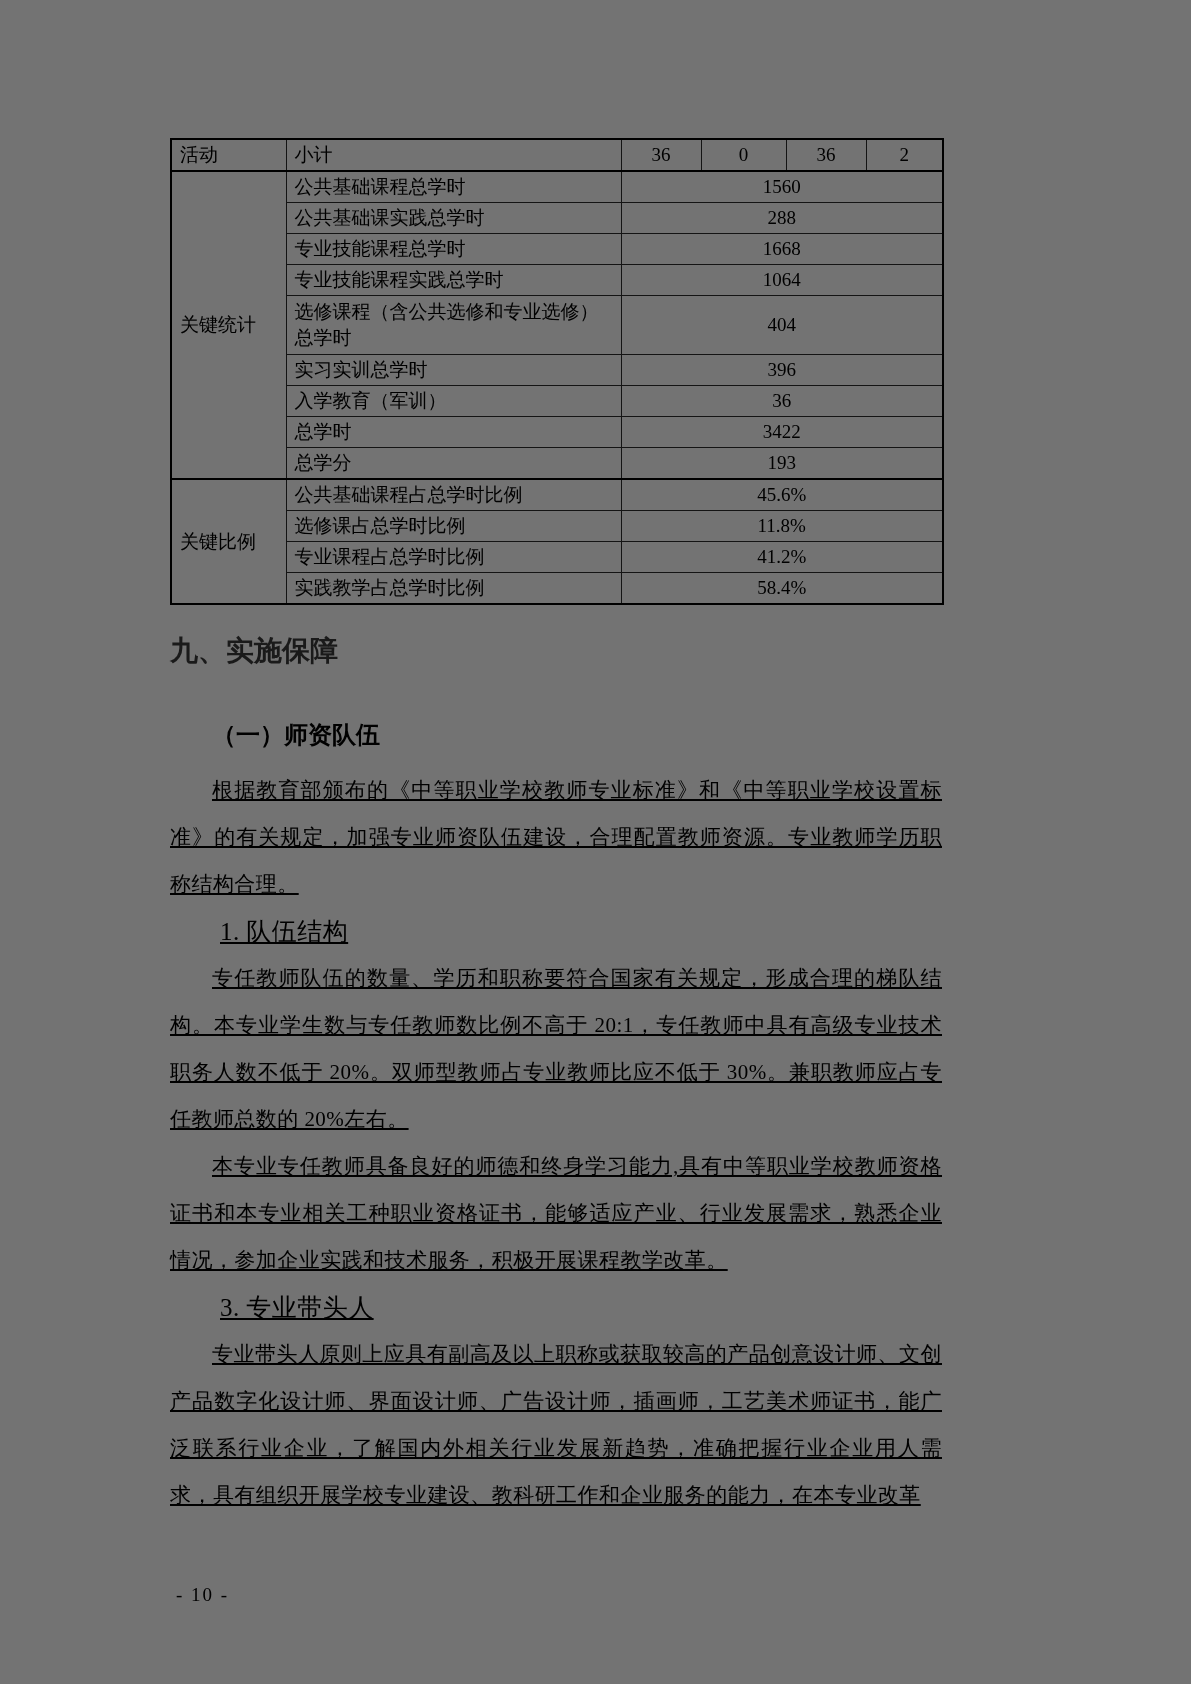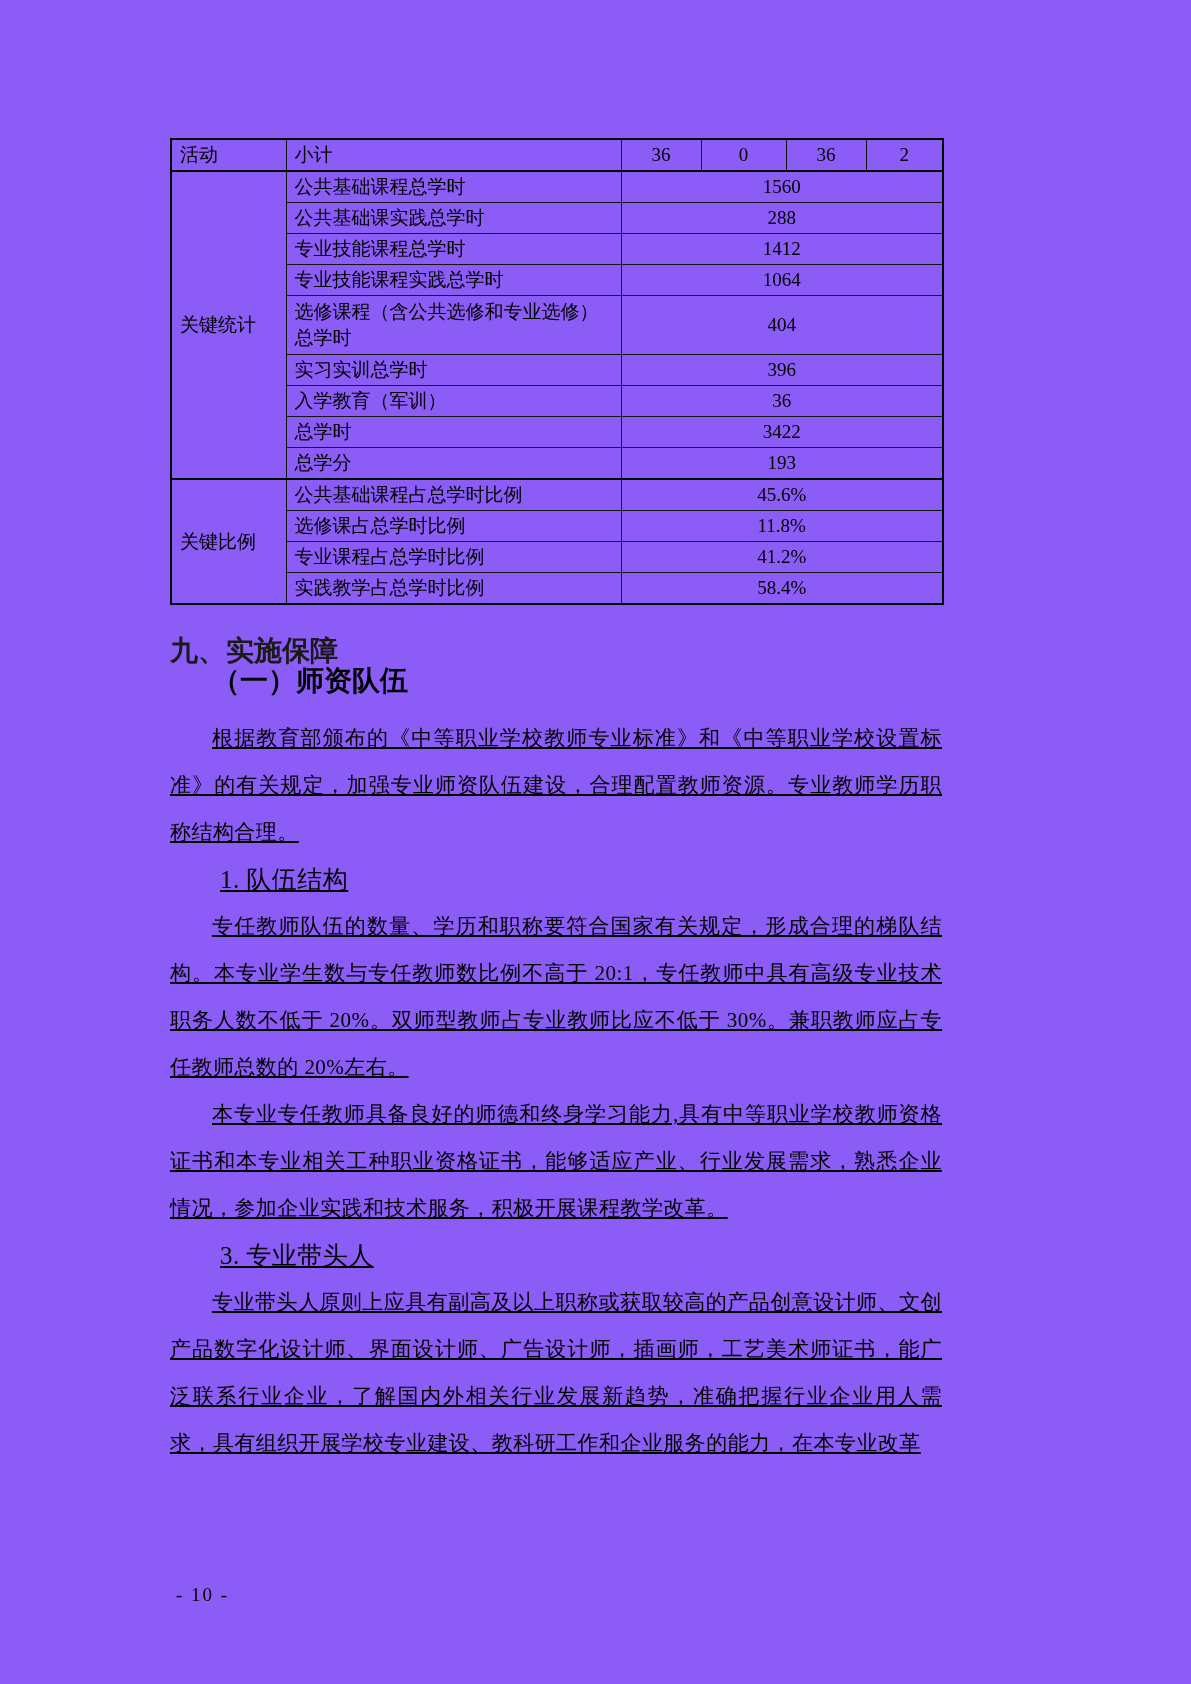--- a/index.html
+++ b/index.html
@@ -1,21 +1,21 @@
 <!DOCTYPE html>
 <html><head>
 <meta charset="utf-8">
 <style>
   * { margin: 0; padding: 0; box-sizing: border-box; }
   html, body { background: #ffffff; }
   .page {
     position: relative;
     width: 1191px;
     height: 1684px;
-    background: #8b5cf6;
+    background: #737373;
     color: #000000;
     font-family: "Liberation Serif", "DejaVu Serif", serif;
     overflow: hidden;
   }
   .content {
     position: absolute;
     left: 170px;
     top: 138px;
     width: 772px;
   }
@@ -43,24 +43,25 @@
   
   .h1 {
     margin-top: 28px;
     font-family: "Liberation Sans", "DejaVu Sans", sans-serif;
     font-weight: bold;
     font-size: 28px;
     line-height: 36px;
     color: #1a1a1a;
   }
   .h2 {
+    margin-top: 52px;
     padding-left: 42px;
-    font-family: Liberation Mono, monospace;
+    font-family: Liberation Serif, serif;
     font-weight: bold;
-    font-size: 28px;
+    font-size: 24px;
     line-height: 28px;
   }
   .body-text { margin-top: 18px; text-decoration: underline; }
   .para {
     font-size: 21px;
     letter-spacing: 0.45px;
     line-height: 47px;
     text-align: justify;
     text-indent: 2em;
   }
@@ -108,21 +109,21 @@
           <td class="grp" rowspan="9">关键统计</td>
           <td class="lbl">公共基础课程总学时</td>
           <td class="val" colspan="4">1560</td>
         </tr>
         <tr>
           <td class="lbl">公共基础课实践总学时</td>
           <td class="val" colspan="4">288</td>
         </tr>
         <tr>
           <td class="lbl">专业技能课程总学时</td>
-          <td class="val" colspan="4">1412</td>
+          <td class="val" colspan="4">1668</td>
         </tr>
         <tr>
           <td class="lbl">专业技能课程实践总学时</td>
           <td class="val" colspan="4">1064</td>
         </tr>
         <tr class="tall">
           <td class="lbl">选修课程（含公共选修和专业选修）总学时</td>
           <td class="val" colspan="4">404</td>
         </tr>
         <tr>

